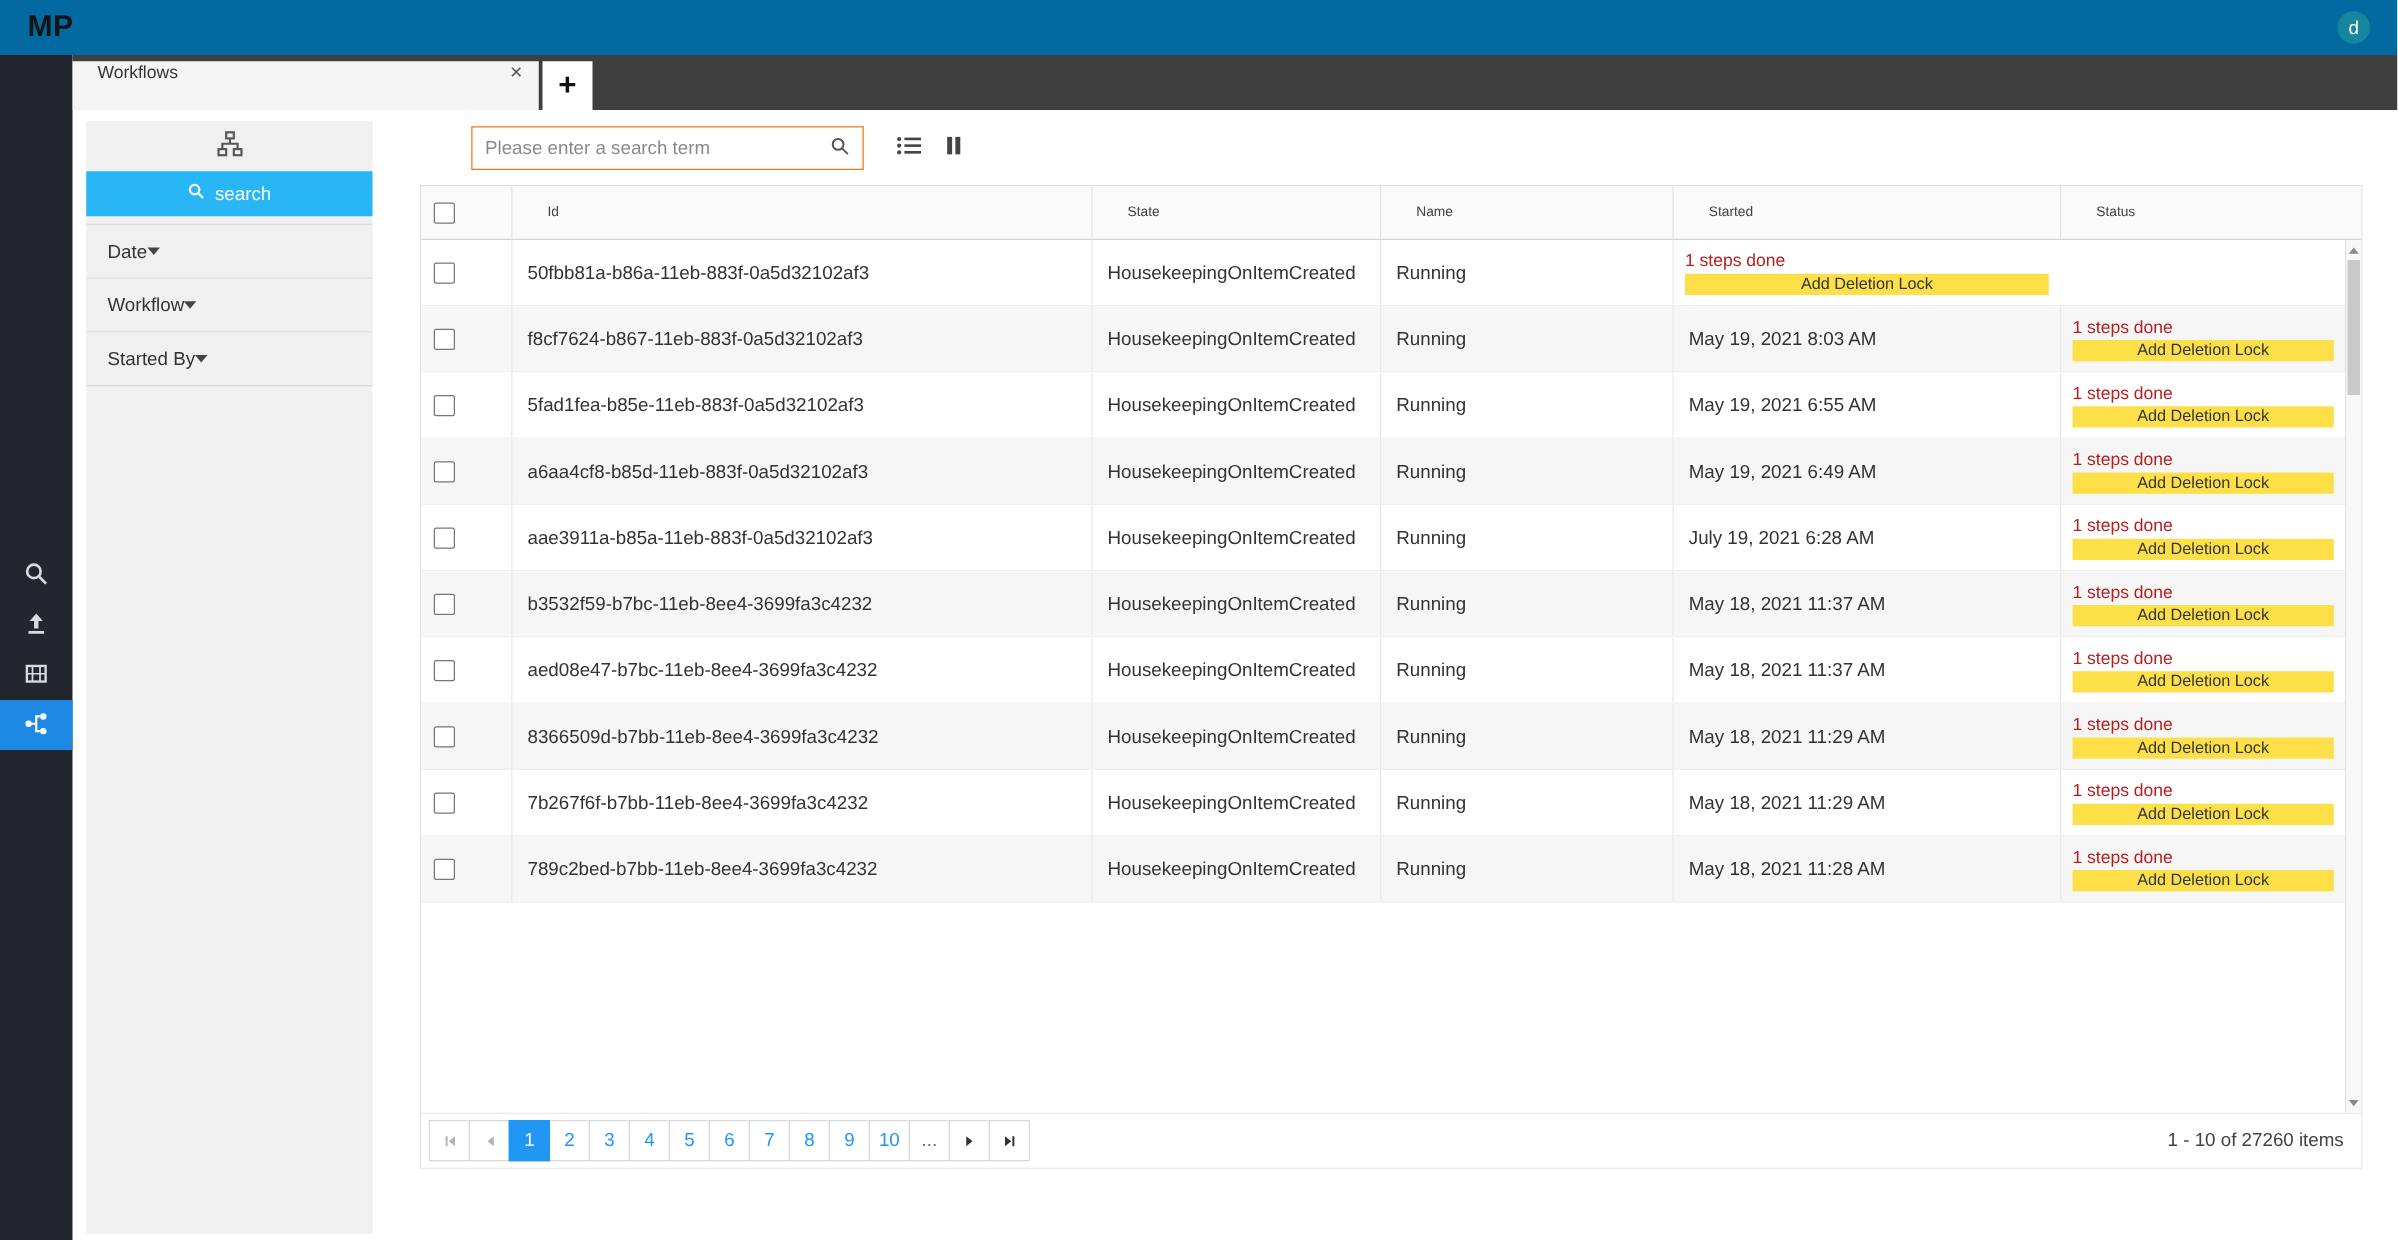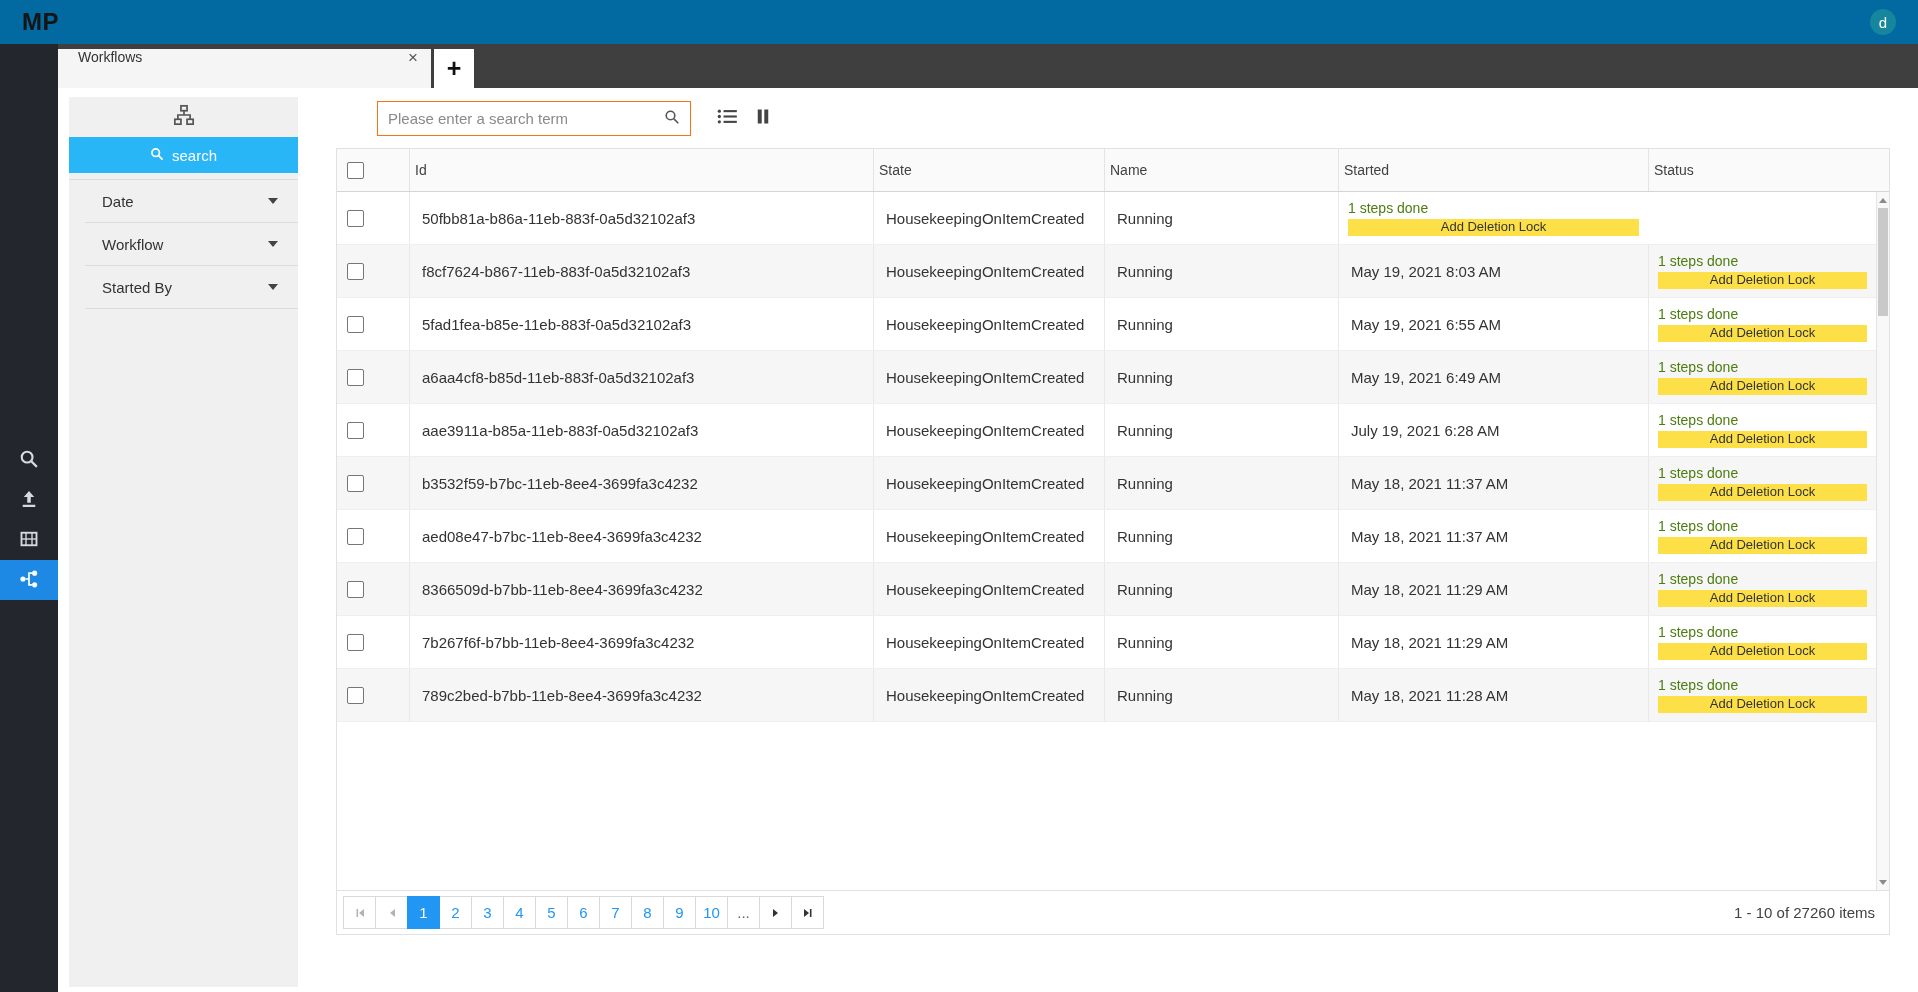--- a/index.html
+++ b/index.html
@@ -29,47 +29,47 @@
   .tab-close { color: #555; font-size: 17px; line-height: 1; cursor: pointer; }
   .newtab { height: 39px; width: 40px; margin-left: 3px; background: #fff; border: none; font-size: 25px; font-weight: bold; color: #111; display: flex; align-items: center; justify-content: center; cursor: pointer; }
 
   .content { flex: 1; min-height: 0; display: flex; }
 
   
   .filter-panel { width: 229px; flex: none; margin: 9px 0 5px 11px; background: #f0f0f0; }
   .panel-icon-row { height: 40px; display: flex; align-items: center; justify-content: center; cursor: pointer; }
   .search-btn { width: 100%; height: 36px; border: none; background: #29b6f6; color: #fff; font-size: 15px; display: flex; align-items: center; justify-content: center; gap: 8px; cursor: pointer; }
   .accordion { margin-top: 6px; border-top: 1px solid #dcdcdc; }
-  .accordion-item { height: 43px; display: flex; align-items: center; justify-content: space-between; padding: 0 20px 0 17px; font-size: 15px; color: #333; border-bottom: 1px solid #dcdcdc; cursor: pointer; background: #f0f0f0; margin-left: 16px; }
+  .accordion-item { height: 43px; display: flex; align-items: center; justify-content: flex-start; padding: 0 20px 0 17px; font-size: 15px; color: #333; border-bottom: 1px solid #dcdcdc; cursor: pointer; background: #f0f0f0; }
   .caret-down { width: 0; height: 0; border-left: 5px solid transparent; border-right: 5px solid transparent; border-top: 6px solid #444; }
 
   
   .main { flex: 1; min-width: 0; padding: 12px 28px 0 38px; display: flex; flex-direction: column; }
   .toolbar { height: 36px; margin-bottom: 12px; display: flex; align-items: center; }
   .searchbox { width: 314px; height: 35px; background: #fff; border: 1px solid #f97316; display: flex; align-items: center; margin-left: 41px; }
   .searchbox input { flex: 1; min-width: 0; height: 100%; border: none; outline: none; padding: 0 10px; font-size: 15px; color: #333; font-family: inherit; background: transparent; }
   .searchbox input::placeholder { color: #8a8a8a; }
   .search-submit { border: none; background: none; padding: 0 10px 0 0; display: flex; align-items: center; cursor: pointer; }
   .icon-btn { border: none; background: none; display: flex; align-items: center; cursor: pointer; margin-left: 26px; }
   .icon-btn.pause { margin-left: 18px; }
 
   
   .grid { flex: 1; margin-bottom: 57px; border: 1px solid #dee2e6; display: flex; flex-direction: column; min-height: 0; background: #fff; }
   .grid-header { background: #fafafa; border-bottom: 1px solid #d5d5d5; }
   .grid-header-row { display: grid; grid-template-columns: 72px 464px 231px 234px 310px 1fr; height: 42px; margin-right: 13px; }
-  .hcell { display: flex; align-items: center; padding: 0 5px; font-size: 14px; color: #424242; border-left: 1px solid #e4e4e4; cursor: pointer; }
+  .hcell { display: flex; align-items: center; padding: 0 28px; font-size: 11px; color: #424242; border-left: 1px solid #e4e4e4; cursor: pointer; }
   .hcell.c-check { border-left: none; padding-left: 10px; cursor: default; }
   .grid-body { position: relative; flex: 1; background: #fff; overflow: hidden; }
   .rows { margin-right: 13px; }
   .grid-row { display: grid; grid-template-columns: 72px 464px 231px 234px 310px 1fr; height: 53px; background: #fff; border-bottom: 1px solid #efefef; }
   .grid-row.alt { background: #f6f6f6; }
   .cell { display: flex; align-items: center; padding: 0 12px; font-size: 15px; color: #333; border-left: 1px solid #e9e9e9; overflow: hidden; white-space: nowrap; }
   .cell.c-check { border-left: none; padding-left: 10px; }
   .cell.c-status { flex-direction: column; align-items: stretch; justify-content: center; padding: 0 9px; }
-  .steps { font-size: 14px; color: #4d7c0f; margin-bottom: 3px; }
+  .steps { font-size: 14px; color: #b91c1c; margin-bottom: 3px; }
   .progressbar { height: 17px; background: #fde047; display: flex; align-items: flex-start; justify-content: center; font-size: 13px; color: #333; }
   .checkbox { width: 17px; height: 17px; border: 1px solid #767676; border-radius: 2px; background: #fff; display: inline-block; cursor: pointer; }
 
   
   .vscroll { position: absolute; top: 0; right: 0; bottom: 0; width: 13px; background: #f8f8f8; border-left: 1px solid #e3e3e3; }
   .vs-arrow { position: absolute; left: 0; width: 12px; height: 14px; display: flex; align-items: center; justify-content: center; cursor: pointer; }
   .vs-arrow.up { top: 1px; } .vs-arrow.down { bottom: 1px; }
   .tri-up { width: 0; height: 0; border-left: 4px solid transparent; border-right: 4px solid transparent; border-bottom: 5px solid #8a8a8a; }
   .tri-down { width: 0; height: 0; border-left: 4px solid transparent; border-right: 4px solid transparent; border-top: 5px solid #8a8a8a; }
   .vs-thumb { position: absolute; left: 1px; top: 16px; width: 10px; height: 108px; background: #c9c9c9; cursor: pointer; }

